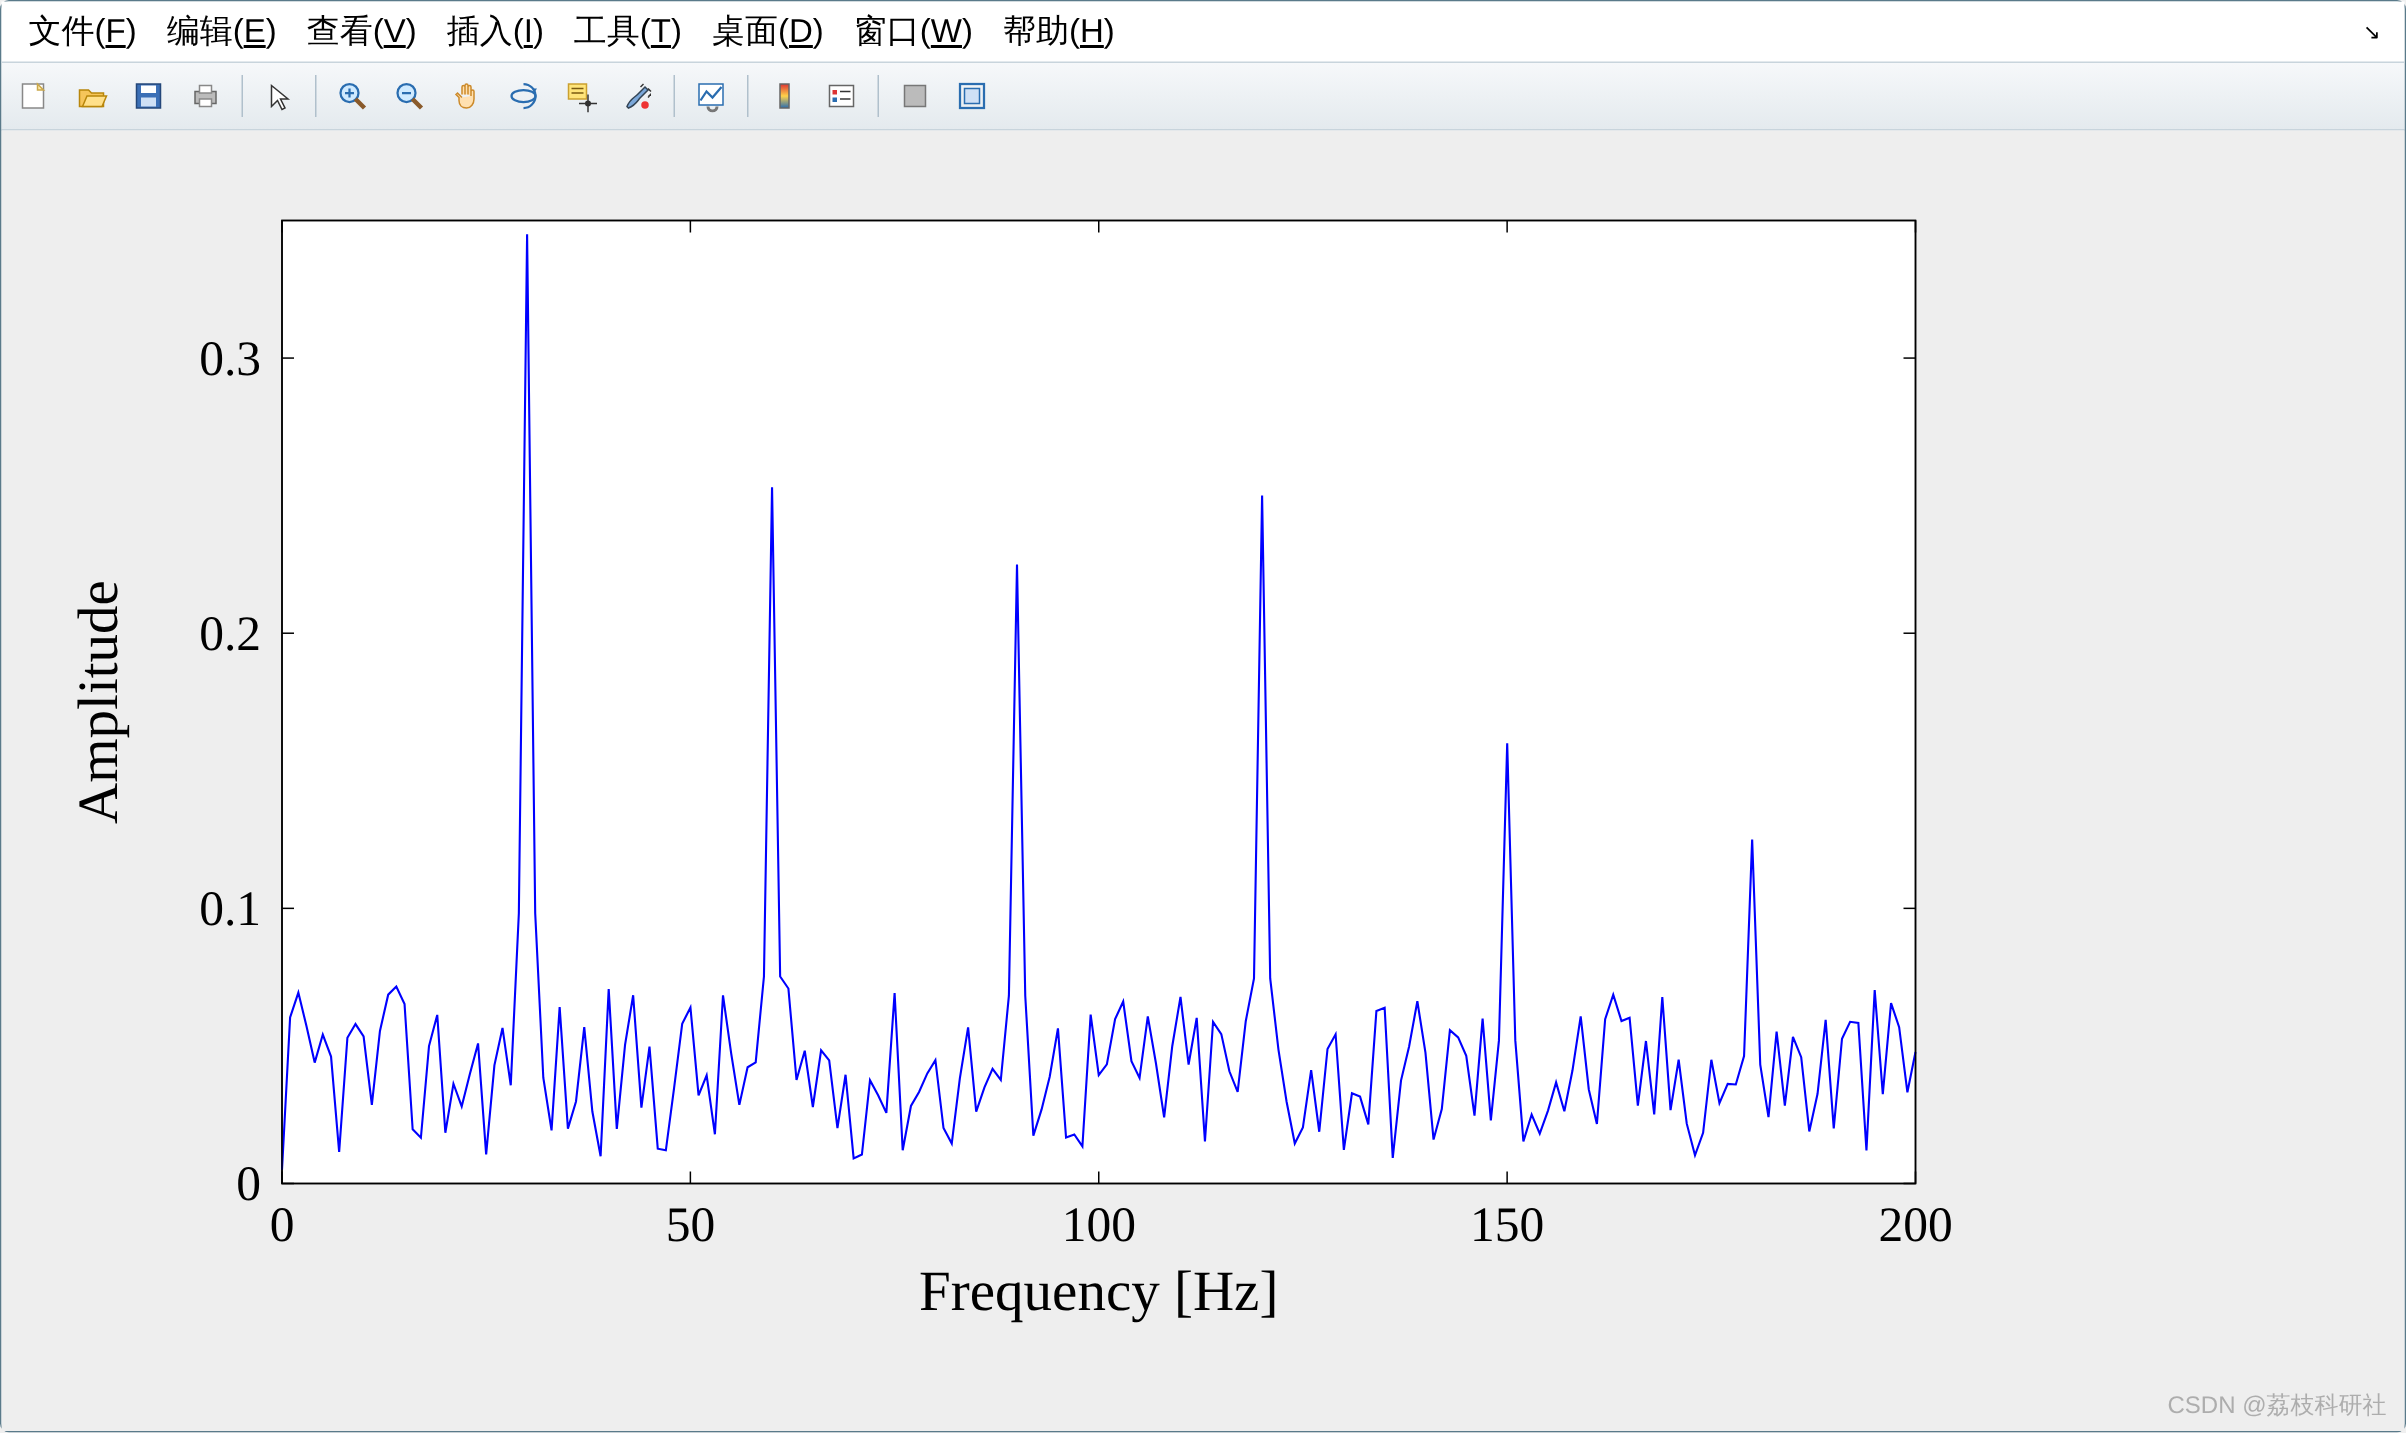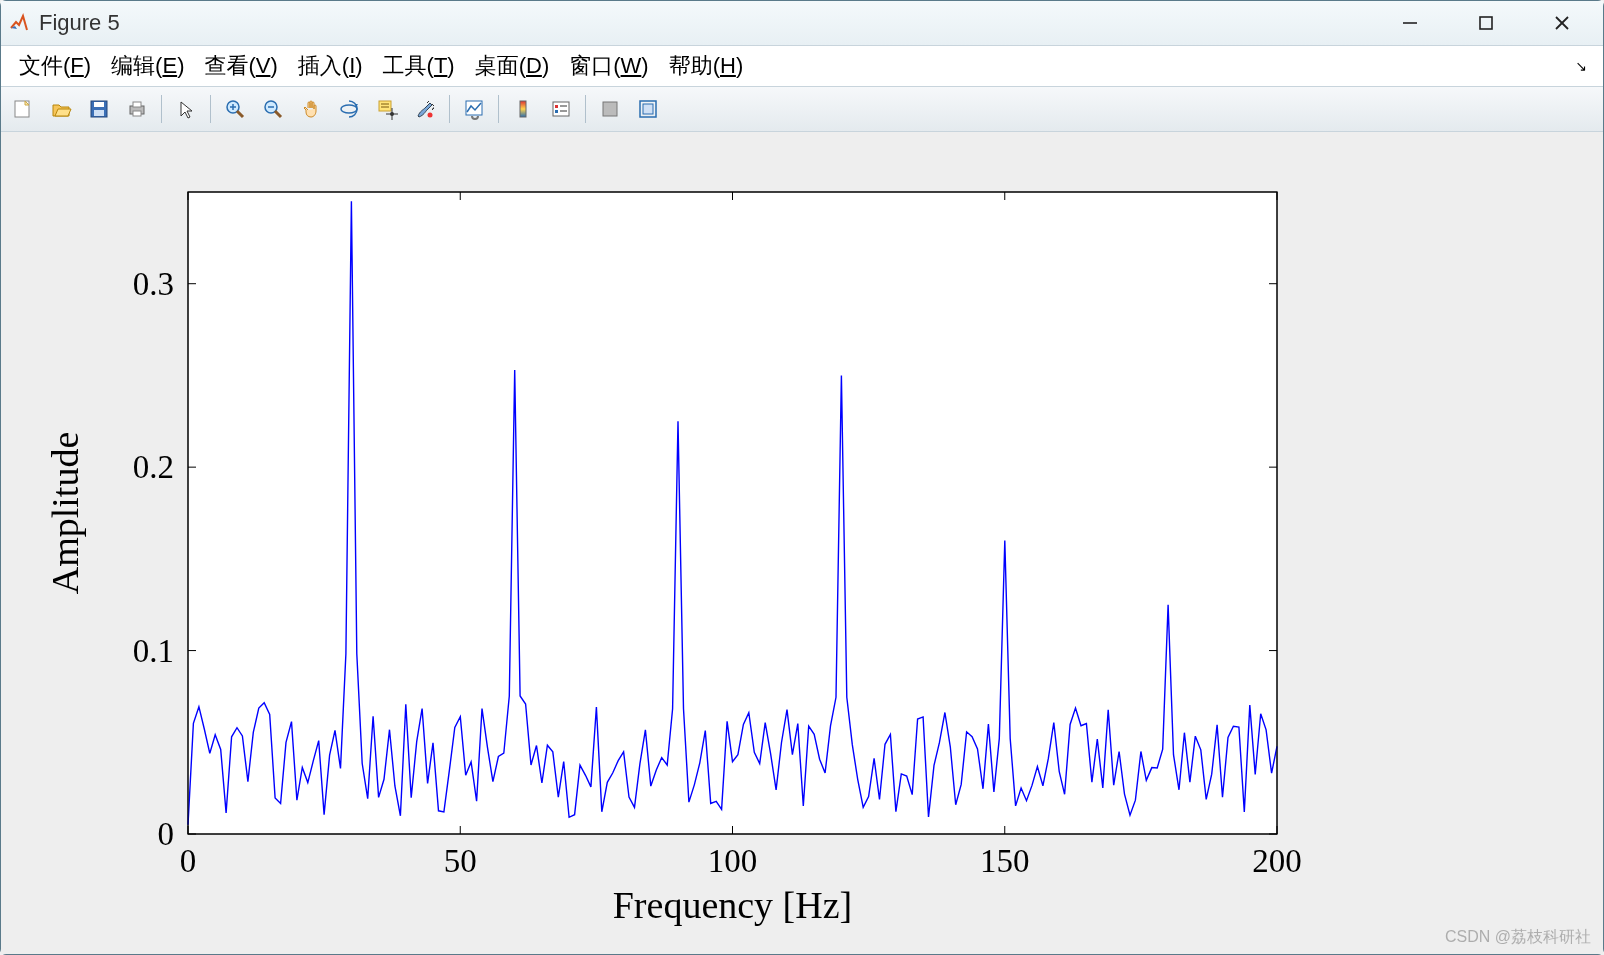--- a/index.html
+++ b/index.html
@@ -24,48 +24,20 @@
 text.axis-label{font-family:"Times New Roman",serif;font-size:38px;fill:#000}
 .line-series{fill:none;stroke:#0000ff;stroke-width:1.4}
 .axis-box{fill:#fff;stroke:#000;stroke-width:1}
 .tick-line{stroke:#000;stroke-width:1}
 </style>
 </head>
 <body>
 
 <div class="window">
 
-  <div class="titlebar">
-    <span class="app-icon">
-      <svg width="22" height="22" viewBox="0 0 22 22">
-        <path d="M3 16 L8 10 L11 13 L15 4 L19 18" fill="none" stroke="#d9531e" stroke-width="2"></path>
-        <path d="M3 16 L7 14 L9 17 Z" fill="#3b6fb6"></path>
-      </svg>
-    </span>
-    <span class="title">Figure 5</span>
-    <span class="spacer"></span>
-    <div class="win-buttons">
-      <span class="win-btn">
-        <svg width="18" height="18" viewBox="0 0 18 18">
-            <line x1="2" y1="9" x2="16" y2="9" stroke="#222" stroke-width="1.6"></line>
-          </svg>
-      </span>
-      <span class="win-btn">
-        <svg width="16" height="16" viewBox="0 0 16 16">
-            <rect x="2" y="2" width="12" height="12" fill="none" stroke="#222" stroke-width="1.6"></rect>
-          </svg>
-      </span>
-      <span class="win-btn">
-        <svg width="18" height="18" viewBox="0 0 18 18">
-            <line x1="3" y1="3" x2="15" y2="15" stroke="#222" stroke-width="1.8"></line>
-            <line x1="15" y1="3" x2="3" y2="15" stroke="#222" stroke-width="1.8"></line>
-          </svg>
-      </span>
-    </div>
-  </div>
 
   <div class="menubar">
     <span class="menu-item"><span>文件</span>(<u>F</u>)</span>
     <span class="menu-item"><span>编辑</span>(<u>E</u>)</span>
     <span class="menu-item"><span>查看</span>(<u>V</u>)</span>
     <span class="menu-item"><span>插入</span>(<u>I</u>)</span>
     <span class="menu-item"><span>工具</span>(<u>T</u>)</span>
     <span class="menu-item"><span>桌面</span>(<u>D</u>)</span>
     <span class="menu-item"><span>窗口</span>(<u>W</u>)</span>
     <span class="menu-item"><span>帮助</span>(<u>H</u>)</span>

